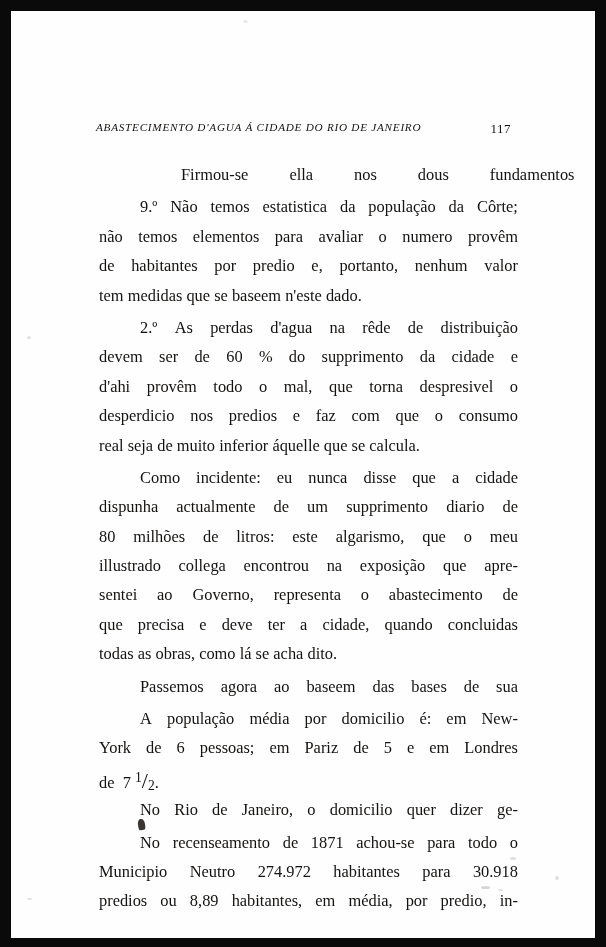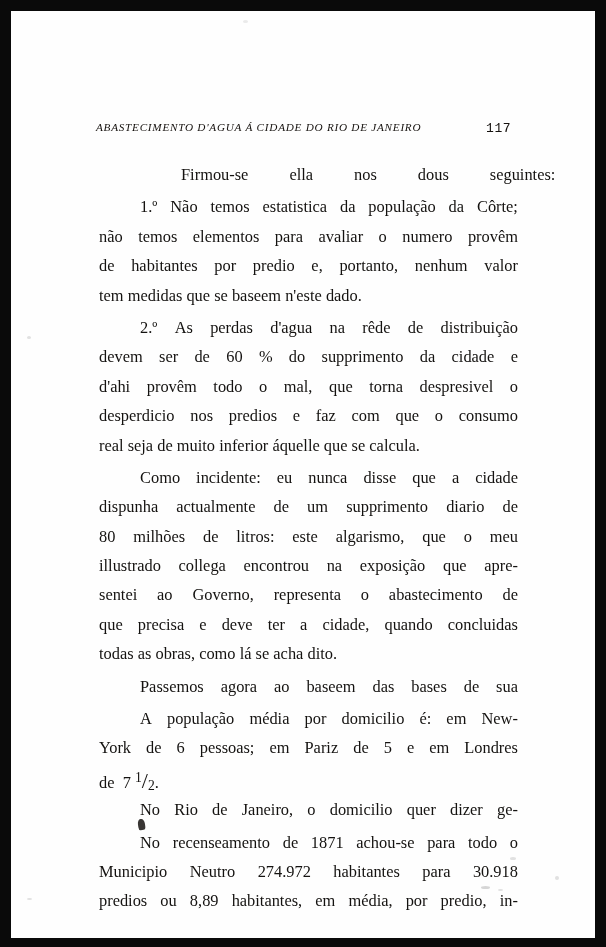--- a/index.html
+++ b/index.html
@@ -56,21 +56,20 @@
   }
   .running-head .rh-title {
     text-transform: uppercase;
     font-size: 11.2px;
     font-style: italic;
   }
   .running-head .folio {
     float: right;
     font-size: 13px;
     letter-spacing: 0.5px;
-    font-family: Liberation Mono, monospace;
   }
 
   
   .body-copy {
     position: absolute;
     top: 146px;
     left: 85px;
     width: 425px;
     color: #141210;
     font-size: 16.4px;
@@ -131,27 +130,28 @@
     </div>
 
     <div class="body-copy">
 
       <p class="para">
         <span class="ln just indented">
             <span class="ln-word">Firmou-se</span>
             <span class="ln-word">ella</span>
             <span class="ln-word">nos</span>
             <span class="ln-word">dous</span>
+            <span class="ln-word">fundamentos</span>
             <span class="ln-word">seguintes:</span>
           </span>
       </p>
 
       <p class="para noindent">
         <span class="ln just indented">
-            <span class="ln-word">1.º</span>
+            <span class="ln-word">9.º</span>
             <span class="ln-word">Não</span>
             <span class="ln-word">temos</span>
             <span class="ln-word">estatistica</span>
             <span class="ln-word">da</span>
             <span class="ln-word">população</span>
             <span class="ln-word">da</span>
             <span class="ln-word">Côrte;</span>
           </span>
         <span class="ln just">
             <span class="ln-word">não</span>

